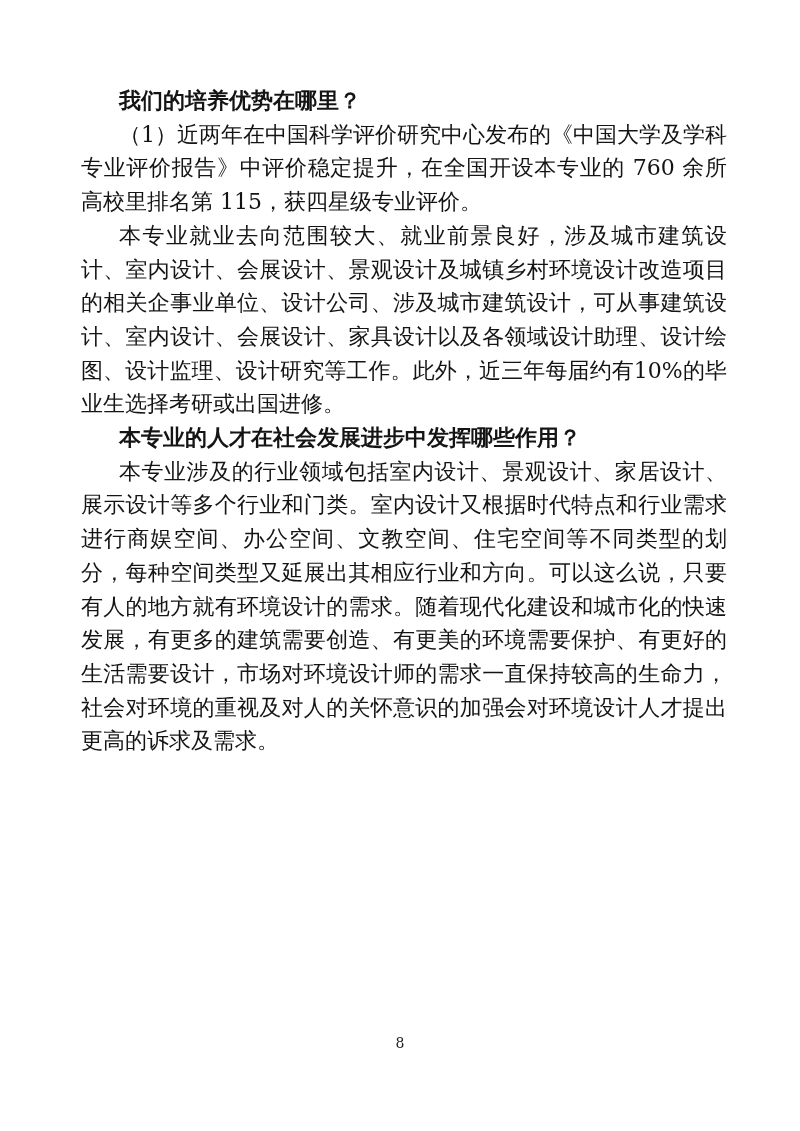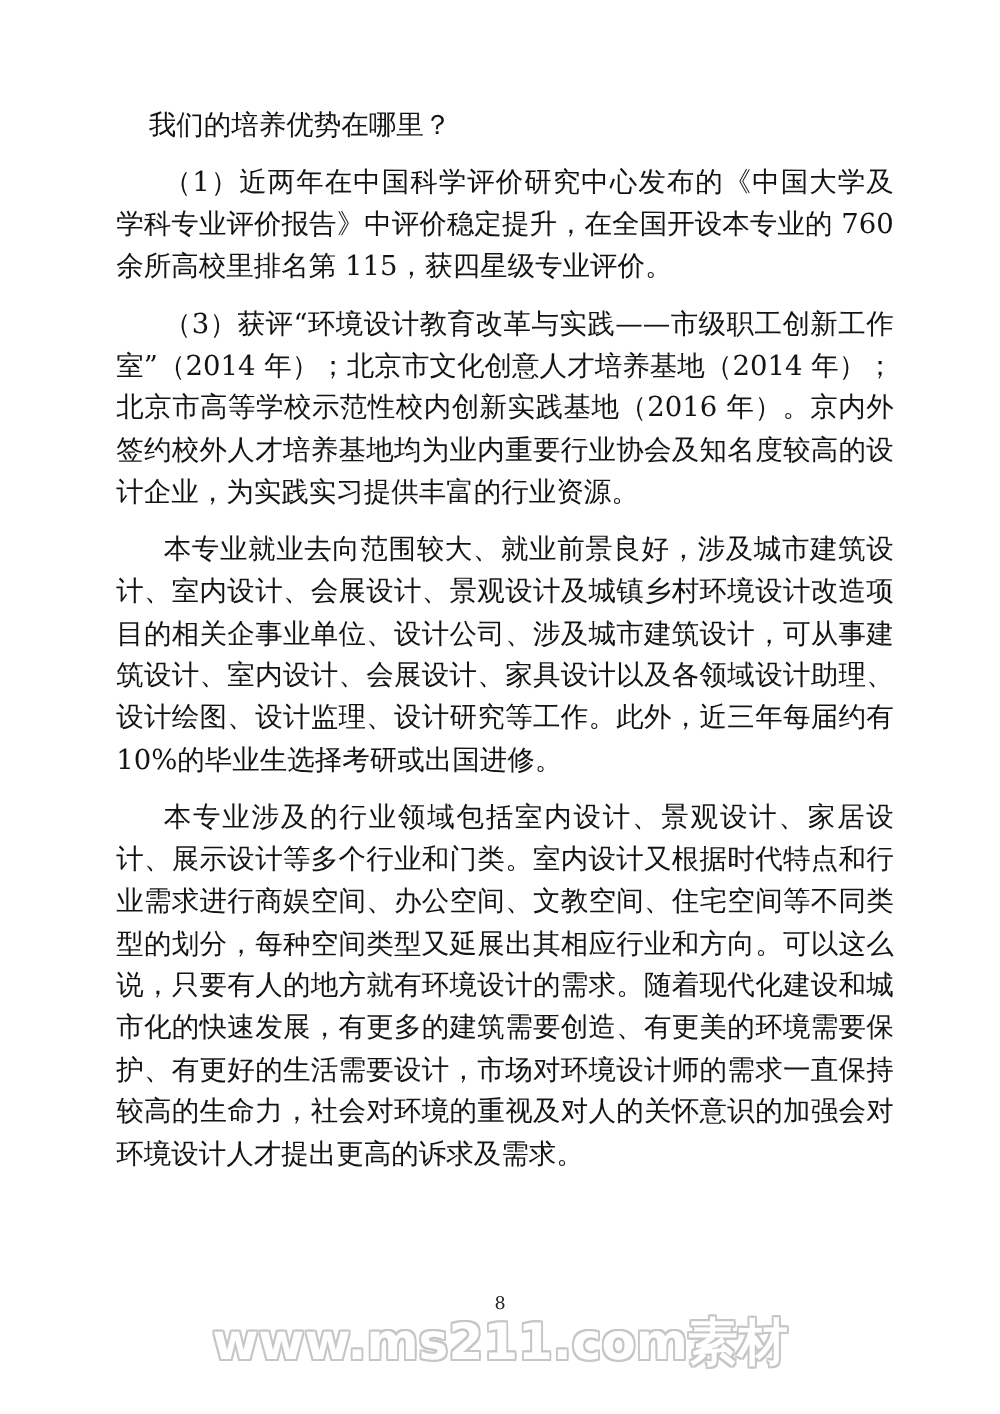--- a/index.html
+++ b/index.html
@@ -21,26 +21,26 @@
     top: 84px;
     width: 646px;
     font-size: 22px;
     line-height: 33.7px;
     color: #141414;
     text-align: justify;
     text-justify: inter-ideograph;
   }
   .para {
     text-indent: 38px;
-    margin: 12px;
+    margin: 0;
   }
   .heading {
     text-indent: 38px;
     margin: 0;
-    font-weight: normal;
+    font-weight: bold;
   }
   .page-number {
     position: absolute;
     top: 1034px;
     left: 0;
     right: 0;
     text-align: center;
     font-size: 14px;
     line-height: 18px;
     color: #222222;
@@ -71,22 +71,21 @@
   }
 </style>
 </head>
 <body>
 
 <div class="sheet">
 
   <div class="content">
     <p class="heading">我们的培养优势在哪里？</p>
     <p class="para">（1）近两年在中国科学评价研究中心发布的《中国大学及学科专业评价报告》中评价稳定提升，在全国开设本专业的 760 余所高校里排名第 115，获四星级专业评价。</p>
-    <p class="para">（3）获评“环境设计教育改革与实践——市级职工创新工作室”（2014 年）；北京市文化创意人才培养基地（2014 年）；北京市高等学校示范性校内创新实践基地（2016 年）。京内外签约校外人才培养基地均为业内重要行业协会及知名度较高的设计企业，为实践实习提供丰富的行业资源。</p>
     <p class="para">本专业就业去向范围较大、就业前景良好，涉及城市建筑设计、室内设计、会展设计、景观设计及城镇乡村环境设计改造项目的相关企事业单位、设计公司、涉及城市建筑设计，可从事建筑设计、室内设计、会展设计、家具设计以及各领域设计助理、设计绘图、设计监理、设计研究等工作。此外，近三年每届约有10%的毕业生选择考研或出国进修。</p>
+    <p class="heading">本专业的人才在社会发展进步中发挥哪些作用？</p>
     <p class="para">本专业涉及的行业领域包括室内设计、景观设计、家居设计、展示设计等多个行业和门类。室内设计又根据时代特点和行业需求进行商娱空间、办公空间、文教空间、住宅空间等不同类型的划分，每种空间类型又延展出其相应行业和方向。可以这么说，只要有人的地方就有环境设计的需求。随着现代化建设和城市化的快速发展，有更多的建筑需要创造、有更美的环境需要保护、有更好的生活需要设计，市场对环境设计师的需求一直保持较高的生命力，社会对环境的重视及对人的关怀意识的加强会对环境设计人才提出更高的诉求及需求。</p>
   </div>
 
   <div class="page-number">8</div>
 
-  <div class="watermark">www.ms211.com素材</div>
 
 </div>
 
 </body></html>

